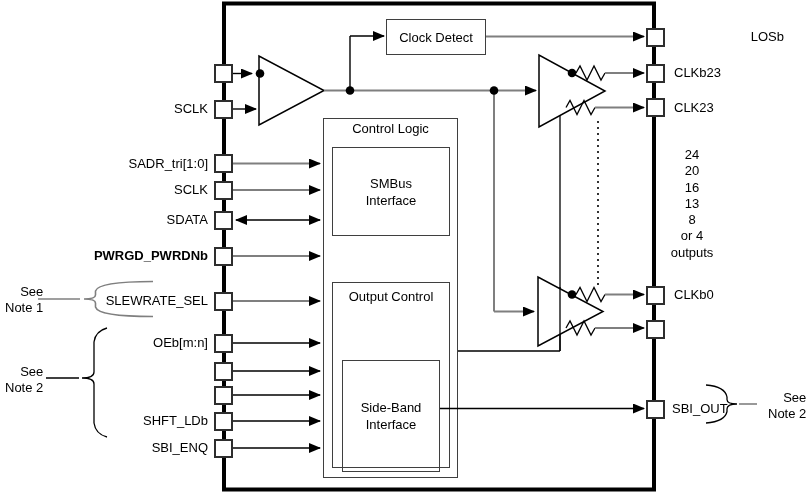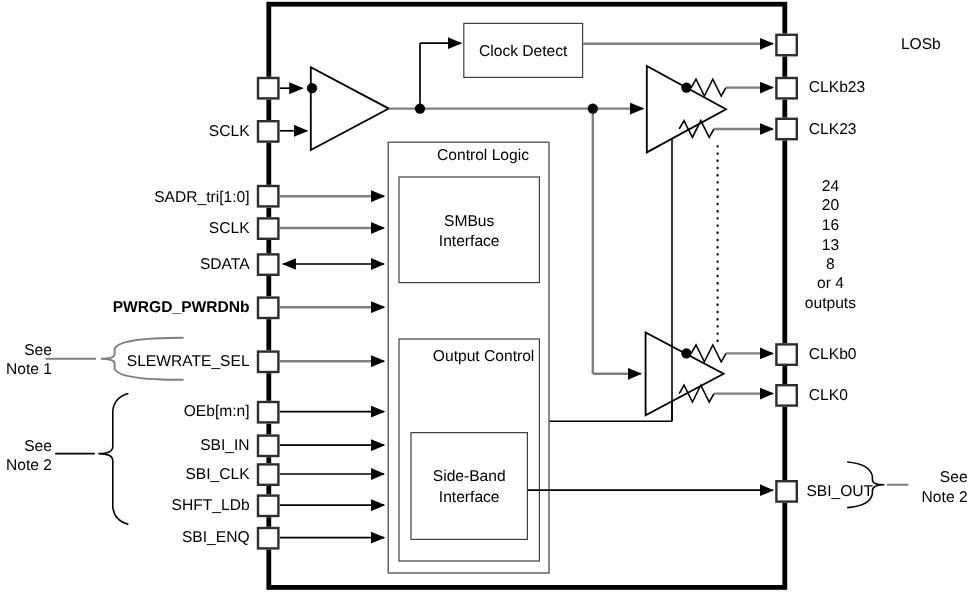--- a/index.html
+++ b/index.html
@@ -7,21 +7,21 @@
     position:relative;width:812px;height:496px;background:#ffffff;
     font-family:"Liberation Sans",sans-serif;font-size:13px;color:#000;
     overflow:hidden;
   }
   #wires{position:absolute;left:0;top:0;z-index:3;}
   .blockbox{
     position:absolute;border:1.5px solid #3f3f3f;background:transparent;
     z-index:2;box-sizing:border-box;
   }
   .blocklabel{
-    position:absolute;text-align:center;white-space:pre-line;z-index:2;line-height:16px;padding-left:12px;
+    position:absolute;text-align:center;white-space:pre-line;z-index:2;line-height:16px;
   }
   .centerbox{display:flex;align-items:center;justify-content:center;text-align:center;white-space:pre-line;line-height:17px;}
   .pin{
     position:absolute;width:15px;height:15px;background:#fff;border:2px solid #2e2e2e;
     z-index:4;box-sizing:content-box;
   }
   .plabel{position:absolute;z-index:5;line-height:16px;height:16px;}
   .plabel.left{left:60px;width:148px;text-align:right;}
   .plabel.right{left:674px;width:110px;text-align:left;}
   .note{position:absolute;z-index:5;white-space:pre-line;line-height:16px;text-align:right;}
@@ -106,36 +106,36 @@
     <path d="M 153 281.5 Q 98 281.5 95.5 291 L 95.5 295 Q 95.5 299 84 299 Q 95.5 299 95.5 303 L 95.5 307 Q 98 316.5 153 316.5" fill="none" stroke="#7f7f7f" stroke-width="1.6"></path>
     <line x1="38" y1="299" x2="80" y2="299" stroke="#7f7f7f" stroke-width="1.6"></line>
 
     <path d="M 107 328 Q 95.5 331 94 342 L 94 372 Q 94 378 82 378 Q 94 378 94 384 L 94 423 Q 95.5 434 107 437" fill="none" stroke="#000" stroke-width="1.3"></path>
     <line x1="46" y1="378" x2="79" y2="378" stroke="#000" stroke-width="1.3"></line>
 
     <path d="M 706 385 Q 725 386.5 727 397 L 727 399.5 Q 727 404 737 404 Q 727 404 727 409 L 727 411.5 Q 725 421.5 706 423" fill="none" stroke="#000" stroke-width="1.3"></path>
     <line x1="739" y1="404" x2="757" y2="404" stroke="#7f7f7f" stroke-width="1.6"></line>
   </svg>
 
-  <div class="blockbox" style="left:386px;top:19px;width:100px;height:46px;">
+  <div class="blockbox" style="left:386px;top:19px;width:100px;height:36px;">
     <div class="centerbox" style="width:100%;height:100%;">Clock Detect</div>
   </div>
 
   <div class="blockbox" style="left:323px;top:118px;width:135px;height:360px;"></div>
   <div class="blocklabel" style="left:323px;top:121px;width:135px;">Control Logic</div>
 
   <div class="blockbox" style="left:332px;top:147px;width:118px;height:89px;">
     <div class="centerbox" style="width:100%;height:100%;">SMBus
 Interface</div>
   </div>
 
   <div class="blockbox" style="left:332px;top:282px;width:118px;height:186px;"></div>
   <div class="blocklabel" style="left:332px;top:289px;width:118px;">Output Control</div>
 
-  <div class="blockbox" style="left:342px;top:360px;width:98px;height:90px;">
+  <div class="blockbox" style="left:342px;top:360px;width:98px;height:112px;">
     <div class="centerbox" style="width:100%;height:100%;">Side-Band
 Interface</div>
   </div>
 
   <div class="pin" style="left:214px;top:64px;"></div>
   <div class="pin" style="left:214px;top:99.5px;"></div>
   <div class="pin" style="left:214px;top:154px;"></div>
   <div class="pin" style="left:214px;top:180.5px;"></div>
   <div class="pin" style="left:214px;top:210.5px;"></div>
   <div class="pin" style="left:214px;top:246.5px;"></div>
@@ -146,37 +146,34 @@
   <div class="pin" style="left:214px;top:411.5px;"></div>
   <div class="pin" style="left:214px;top:438.5px;"></div>
 
   <div class="plabel left" style="top:101px;">SCLK</div>
   <div class="plabel left" style="top:155.5px;">SADR_tri[1:0]</div>
   <div class="plabel left" style="top:182px;">SCLK</div>
   <div class="plabel left" style="top:212px;">SDATA</div>
   <div class="plabel left" style="top:248px;font-weight:bold;">PWRGD_PWRDNb</div>
   <div class="plabel left" style="top:293px;">SLEWRATE_SEL</div>
   <div class="plabel left" style="top:335px;">OEb[m:n]</div>
-  <div class="plabel left" style="top:363px;">SBI_IN</div>
-  <div class="plabel left" style="top:387px;">SBI_CLK</div>
   <div class="plabel left" style="top:413px;">SHFT_LDb</div>
   <div class="plabel left" style="top:440px;">SBI_ENQ</div>
 
   <div class="pin" style="left:646px;top:27.5px;"></div>
   <div class="pin" style="left:646px;top:63.5px;"></div>
   <div class="pin" style="left:646px;top:98px;"></div>
   <div class="pin" style="left:646px;top:285.5px;"></div>
   <div class="pin" style="left:646px;top:319.5px;"></div>
   <div class="pin" style="left:646px;top:399.5px;"></div>
 
   <div class="plabel right" style="top:29px;text-align:right;">LOSb</div>
   <div class="plabel right" style="top:65px;">CLKb23</div>
   <div class="plabel right" style="top:99.5px;">CLK23</div>
   <div class="plabel right" style="top:287px;">CLKb0</div>
-  <div class="plabel right" style="top:321px;">CLK0</div>
   <div class="plabel right" style="top:401px;left:672px;">SBI_OUT</div>
 
   <div class="outs">24
 20
 16
 13
 8
 or 4
 outputs</div>
 

